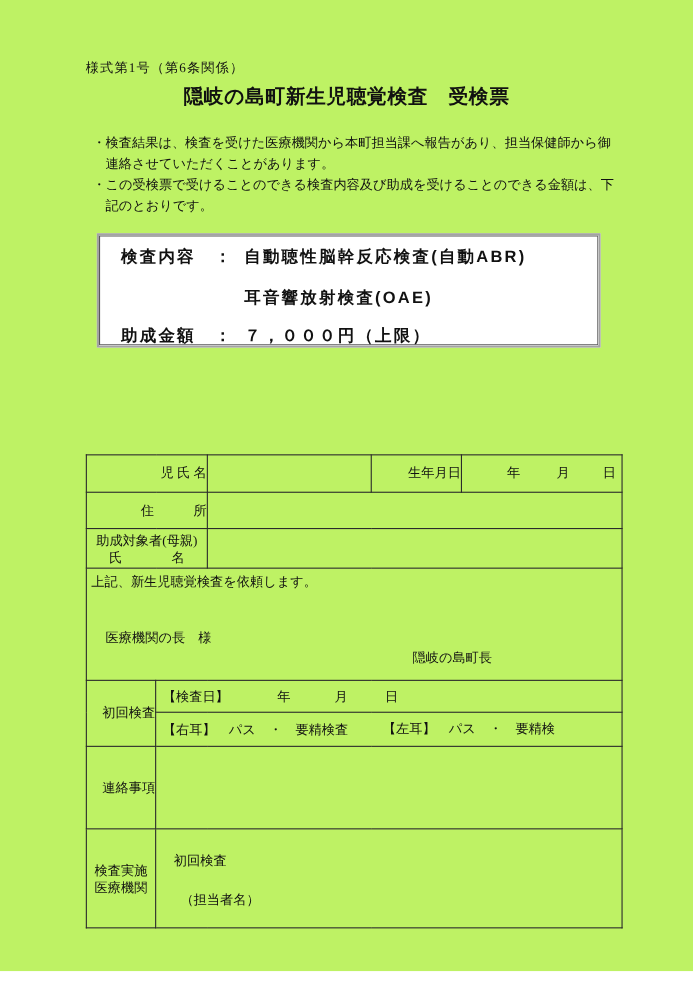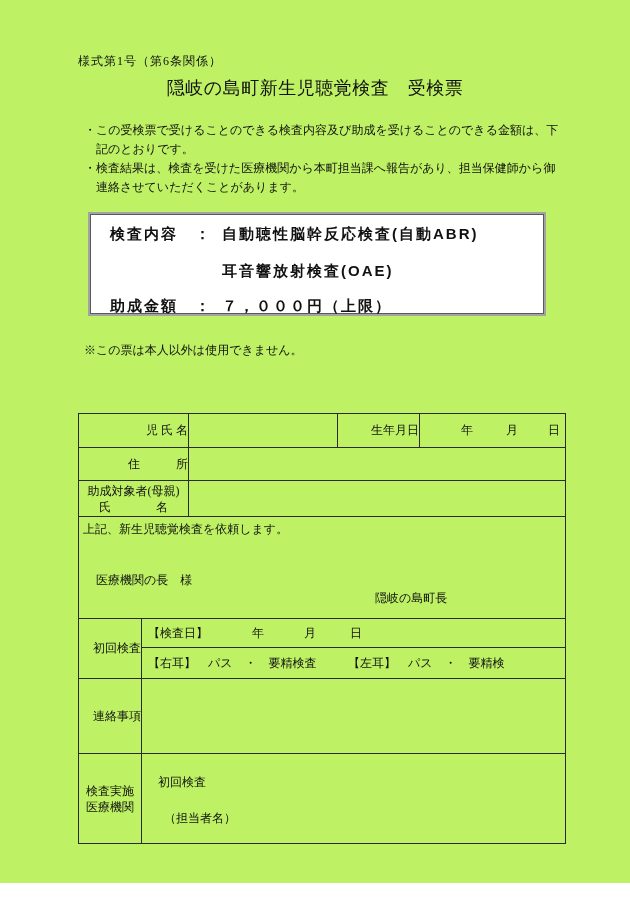--- a/index.html
+++ b/index.html
@@ -21,21 +21,21 @@
     letter-spacing: 1px;
   }
 
   .doc-title {
     position: absolute;
     left: 0;
     right: 0;
     top: 76px;
     text-align: center;
     font-size: 18px;
-    font-weight: normal;
+    font-weight: bold;
     font-family: "Liberation Sans", "DejaVu Sans", sans-serif;
     letter-spacing: 0.5px;
   }
 
   .intro {
     position: absolute;
     left: 84px;
     top: 121px;
     width: 478px;
     font-size: 12px;
@@ -133,43 +133,42 @@
 </head>
 <body>
 
 <div class="page">
 
   <div class="form-number">様式第1号（第6条関係）</div>
 
   <div class="doc-title">隠岐の島町新生児聴覚検査　受検票</div>
 
   <div class="intro">
+    <div class="intro-item">・検査結果は、検査を受けた医療機関から本町担当課へ報告があり、担当保健師から御連絡させていただくことがあります。</div>
     <div class="intro-item">・この受検票で受けることのできる検査内容及び助成を受けることのできる金額は、下記のとおりです。</div>
-    <div class="intro-item">・検査結果は、検査を受けた医療機関から本町担当課へ報告があり、担当保健師から御連絡させていただくことがあります。</div>
   </div>
 
   <div class="summary-box">
     <div class="box-line box-line-1">
       <span class="box-label">検査内容</span>
       <span class="box-colon">：</span>
       <span>自動聴性脳幹反応検査(自動ABR)</span>
     </div>
     <div class="box-line box-line-2">
       <span class="box-spacer"></span>
       <span>耳音響放射検査(OAE)</span>
     </div>
     <div class="box-line box-line-3">
       <span class="box-label">助成金額</span>
       <span class="box-colon">：</span>
       <span>７，０００円（上限）</span>
     </div>
   </div>
 
   <div class="footnotes">
-    <div>※この票は本人以外は使用できません。</div>
   </div>
 
   <table class="form-table">
     <colgroup>
       <col style="width:63px">
         <col style="width:47px">
         <col style="width:149px">
         <col style="width:82px">
         <col style="width:146px">
     </colgroup>

